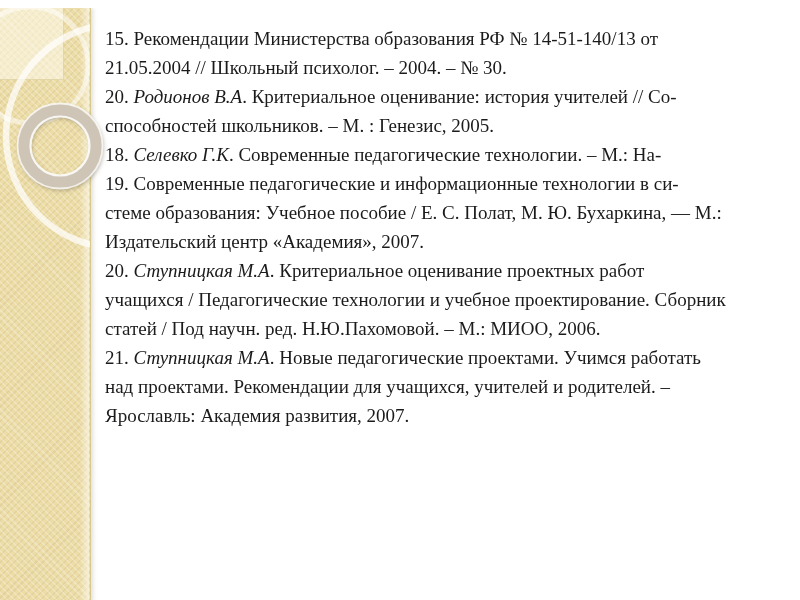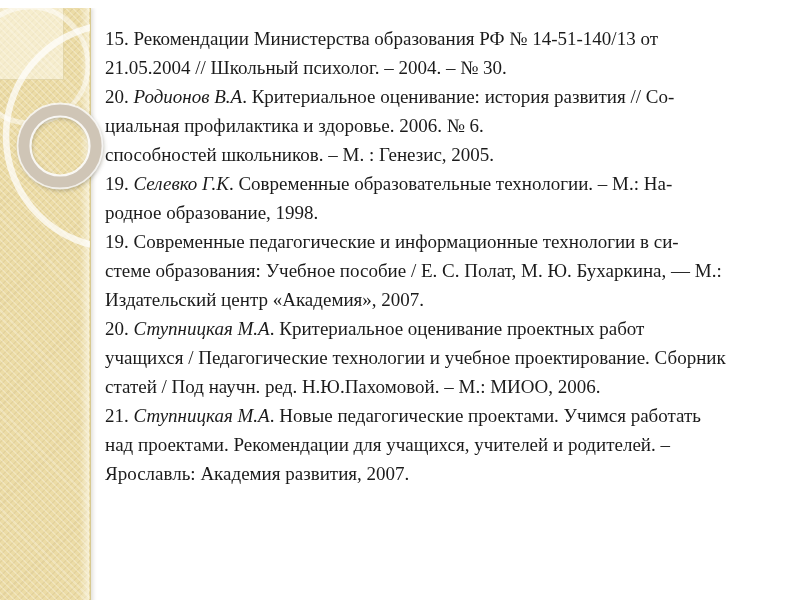--- a/index.html
+++ b/index.html
@@ -66,25 +66,23 @@
     <g>
       <circle cx="60" cy="138" r="36" fill="none" style="stroke:var(--ring,#cfc5b6)" stroke-width="13" filter="url(#ds)"></circle>
       <circle cx="60" cy="138" r="42.5" fill="none" stroke="rgba(255,255,255,0.75)" stroke-width="1.8"></circle>
       <circle cx="60" cy="138" r="29.5" fill="none" stroke="rgba(255,255,255,0.85)" stroke-width="2.2"></circle>
     </g>
   </svg>
 
   <div class="content">
       <div class="line"><span>15. Рекомендации Министерства образования РФ № 14-51-140/13 от</span></div>
       <div class="line"><span>21.05.2004 // Школьный психолог. – 2004. – № 30.</span></div>
-      <div class="line"><span>20. </span><span class="it">Родионов В.А</span><span>. Критериальное оценивание: история развития // Со-</span></div>
-      <div class="line"><span>циальная профилактика и здоровье. 2006. № 6.</span></div>
+      <div class="line"><span>20. </span><span class="it">Родионов В.А</span><span>. Критериальное оценивание: история учителей // Со-</span></div>
       <div class="line"><span>способностей школьников. – М. : Генезис, 2005.</span></div>
-      <div class="line"><span>19. </span><span class="it">Селевко Г.К</span><span>. Современные образовательные технологии. – М.: На-</span></div>
-      <div class="line"><span>родное образование, 1998.</span></div>
+      <div class="line"><span>18. </span><span class="it">Селевко Г.К</span><span>. Современные педагогические технологии. – М.: На-</span></div>
       <div class="line"><span>19. Современные педагогические и информационные технологии в си-</span></div>
       <div class="line"><span>стеме образования: Учебное пособие / Е. С. Полат, М. Ю. Бухаркина, — М.:</span></div>
       <div class="line"><span>Издательский центр «Академия», 2007.</span></div>
       <div class="line"><span>20. </span><span class="it">Ступницкая М.А</span><span>. Критериальное оценивание проектных работ</span></div>
       <div class="line"><span>учащихся / Педагогические технологии и учебное проектирование. Сборник</span></div>
       <div class="line"><span>статей / Под научн. ред. Н.Ю.Пахомовой. – М.: МИОО, 2006.</span></div>
       <div class="line"><span>21. </span><span class="it">Ступницкая М.А</span><span>. Новые педагогические проектами. Учимся работать</span></div>
       <div class="line"><span>над проектами. Рекомендации для учащихся, учителей и родителей. –</span></div>
       <div class="line"><span>Ярославль: Академия развития, 2007.</span></div>
     </div>

